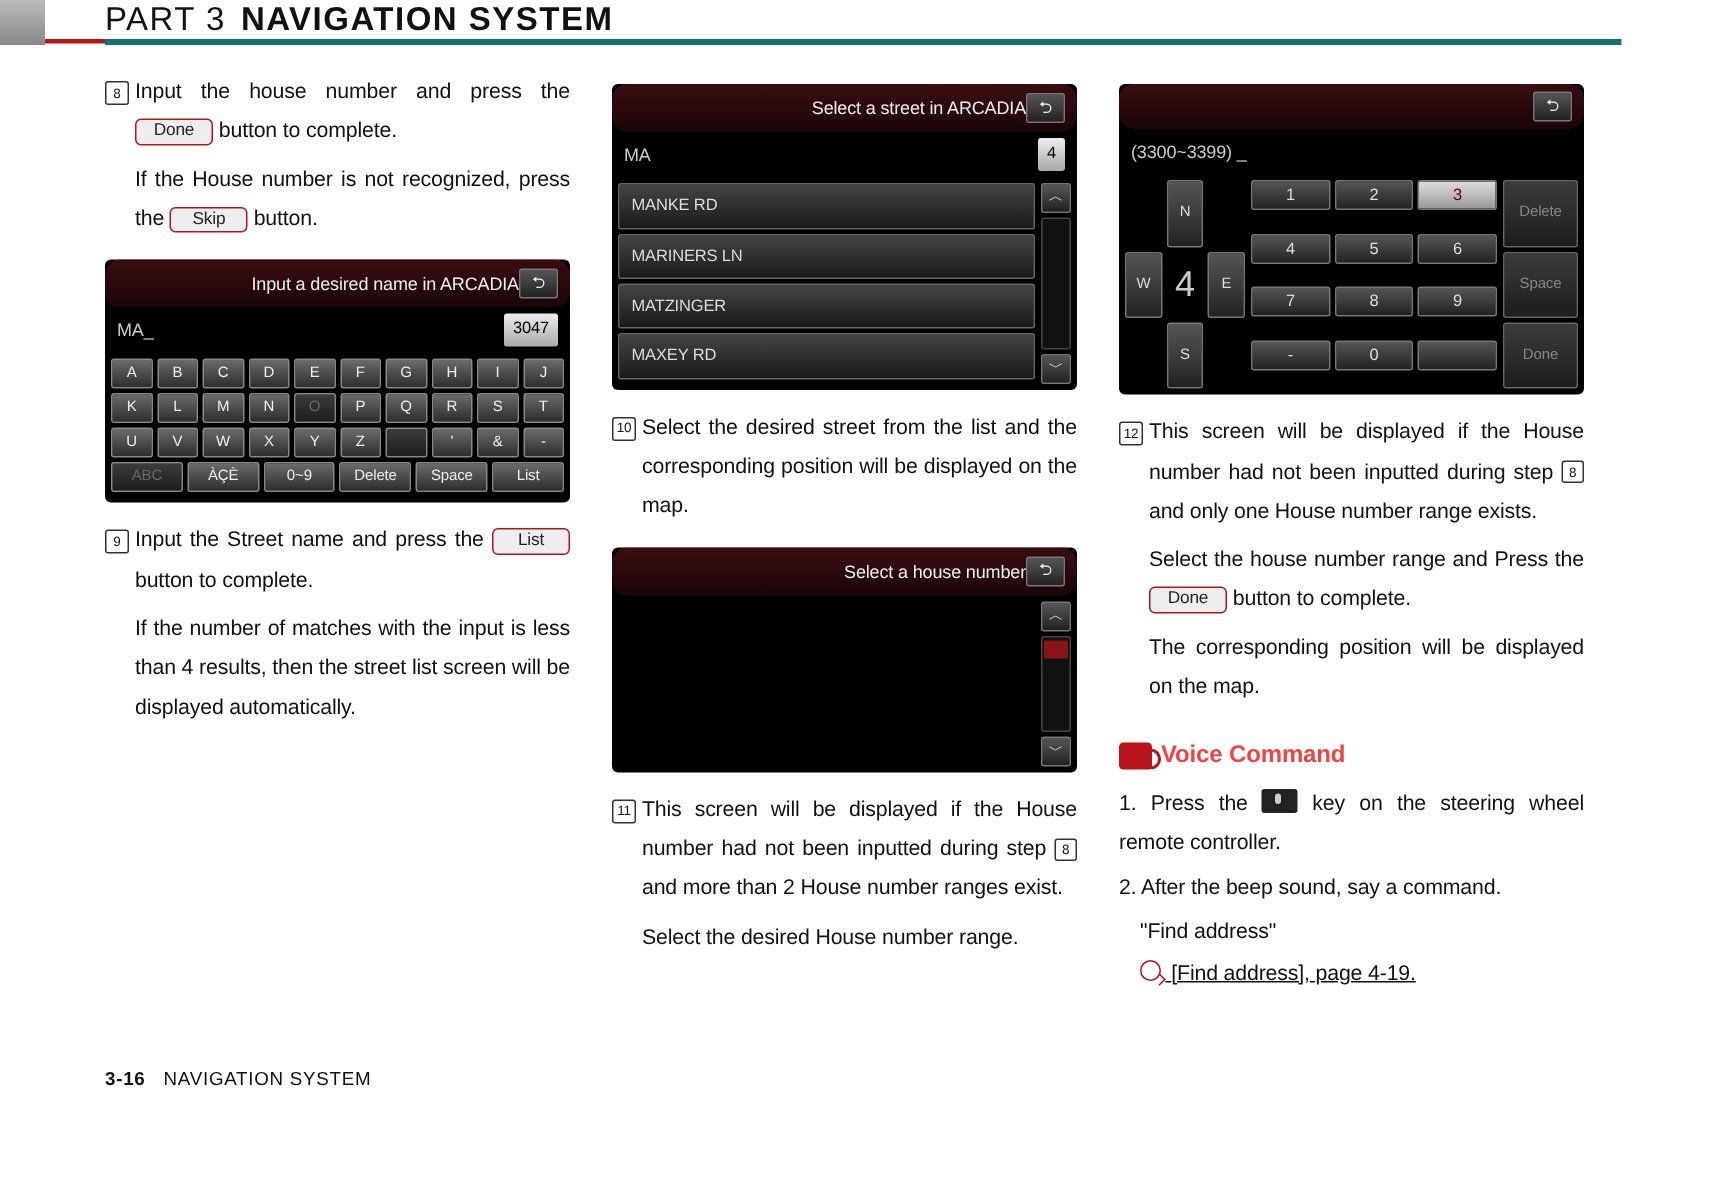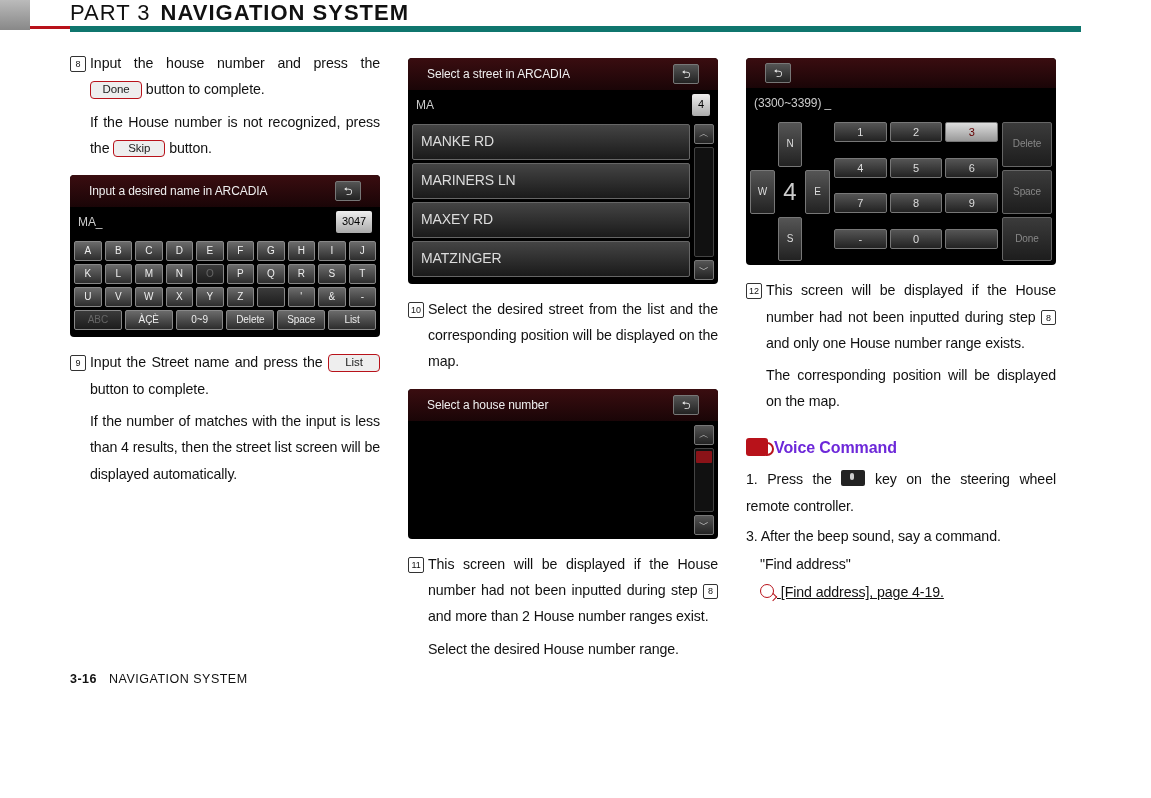--- a/index.html
+++ b/index.html
@@ -12,21 +12,21 @@
   color: #111;
 }
 .page {
   padding: 0 70px 0 70px;
   box-sizing: border-box;
 }
 .header {
   display: flex;
   align-items: baseline;
   padding-top: 0;
-  border-bottom: 6px solid #0f766e;
+  border-bottom: 4px solid #0f766e;
   margin-bottom: 18px;
   position: relative;
 }
 .header .part-label {
   font-size: 22px;
   font-weight: 400;
   letter-spacing: 1px;
   margin-right: 10px;
 }
 .header .part-title {
@@ -100,25 +100,26 @@
   background: #000;
   border-radius: 4px;
   overflow: hidden;
   margin: 8px 0 12px 0;
   font-size: 11px;
   color: #ddd;
 }
 .ss-header {
   background: linear-gradient(#3a0d10,#1a0507);
   display: flex;
-  justify-content: space-between;
+  justify-content: flex-end;
   align-items: center;
-  padding: 5px 19px;
+  padding: 5px 8px;
   font-size: 12px;
   color: #eee;
+  border-radius: 10px;
 }
 .ss-header .back {
   width: 24px;
   height: 18px;
   background: linear-gradient(#555,#222);
   border: 1px solid #777;
   border-radius: 2px;
   display: flex;
   align-items: center;
   justify-content: center;
@@ -162,21 +163,21 @@
 .key.wide { flex: 1.5; }
 .streetlist {
   padding: 4px;
 }
 .street-item {
   background: linear-gradient(#444,#1a1a1a);
   border: 1px solid #666;
   border-radius: 2px;
   padding: 4px 8px;
   margin-bottom: 3px;
-  font-size: 14px;
+  font-size: 11px;
 }
 .list-container {
   display:flex;
 }
 .list-main { flex:1; }
 .scroll-col {
   width: 20px;
   display:flex;
   flex-direction:column;
   gap:3px;
@@ -264,21 +265,21 @@
   border:1px solid #666;
   border-radius:2px;
   text-align:center;
   font-size:10px;
   color:#888;
   display:flex;
   align-items:center;
   justify-content:center;
 }
 .voice-head {
-  color:#6d28d9;
+  color:#ef4444;
   font-weight:700;
   font-size:16px;
   margin: 12px 0 4px 0;
   display:flex;
   align-items:center;
   gap:6px;
 }
 .voice-icon {
   width: 22px; height:18px;
   background:#b8121a;
@@ -304,21 +305,21 @@
   position:relative;
 }
 .mic-btn::after{
   content:"";
   position:absolute;
   left:9px; top:3px;
   width:4px; height:7px;
   background:#ccc;
   border-radius:2px;
 }
-.footnum { font-size: 12.5px; letter-spacing:0.5px;}
+.footnum { font-size: 12.5px; margin-top: 50px; letter-spacing:0.5px;}
 .footnum .pg { font-weight:600; margin-right:8px;}
 .tinybox {
   display:inline-flex;
   border:1px solid #333;
   width:13px;height:13px;
   font-size:9px;
   align-items:center;
   justify-content:center;
   border-radius:2px;
   vertical-align:1px;
@@ -449,22 +450,22 @@
           <span class="back">⮌</span>
         </div>
         <div class="ss-sub">
           <span>MA</span>
           <span class="count">4</span>
         </div>
         <div class="list-container">
           <div class="list-main streetlist">
             <div class="street-item">MANKE RD</div>
             <div class="street-item">MARINERS LN</div>
+            <div class="street-item">MATZINGER</div>
             <div class="street-item">MAXEY RD</div>
-            <div class="street-item">MATZINGER</div>
           </div>
           <div class="scroll-col">
             <div class="scroll-btn">︿</div>
             <div class="scroll-track"></div>
             <div class="scroll-btn">﹀</div>
           </div>
         </div>
       </div>
 
       <div class="step">
@@ -549,34 +550,39 @@
       </div>
 
       <div class="step">
         <span class="step-num">12</span>
         <div class="step-body">
           <p>
             <span>This screen will be displayed if the House number had not been inputted during step </span>
             <span class="tinybox">8</span>
             <span> and only one House number range exists.</span>
           </p>
+          <p>
+            <span>Select the house number range and Press the</span>
+            <span class="btnlabel">Done</span>
+            <span>button to complete.</span>
+          </p>
           <p>The corresponding position will be displayed on the map.</p>
         </div>
       </div>
 
       <div class="voice-head">
         <span class="voice-icon"></span>
         <span>Voice Command</span>
       </div>
       <p style="margin:0 0 4px 0; text-align:justify;">
         <span>1. Press the</span>
         <span class="mic-btn"></span>
         <span>key on the steering wheel remote controller.</span>
       </p>
-      <p style="margin:0 0 2px 0;">3. After the beep sound, say a command.</p>
+      <p style="margin:0 0 2px 0;">2. After the beep sound, say a command.</p>
       <p style="margin:0 0 2px 14px;">"Find address"</p>
       <p style="margin:0 0 0 14px;text-decoration:underline;">
         <span class="ref-icon"></span>
         <span>[Find address], page 4-19.</span>
       </p>
     </div>
   </div>
 
   <div class="footnum">
     <span class="pg">3-16</span>

